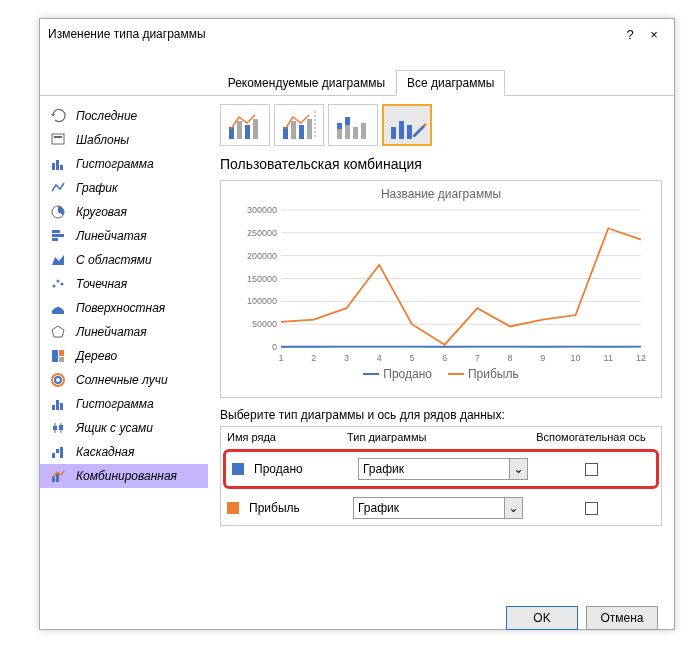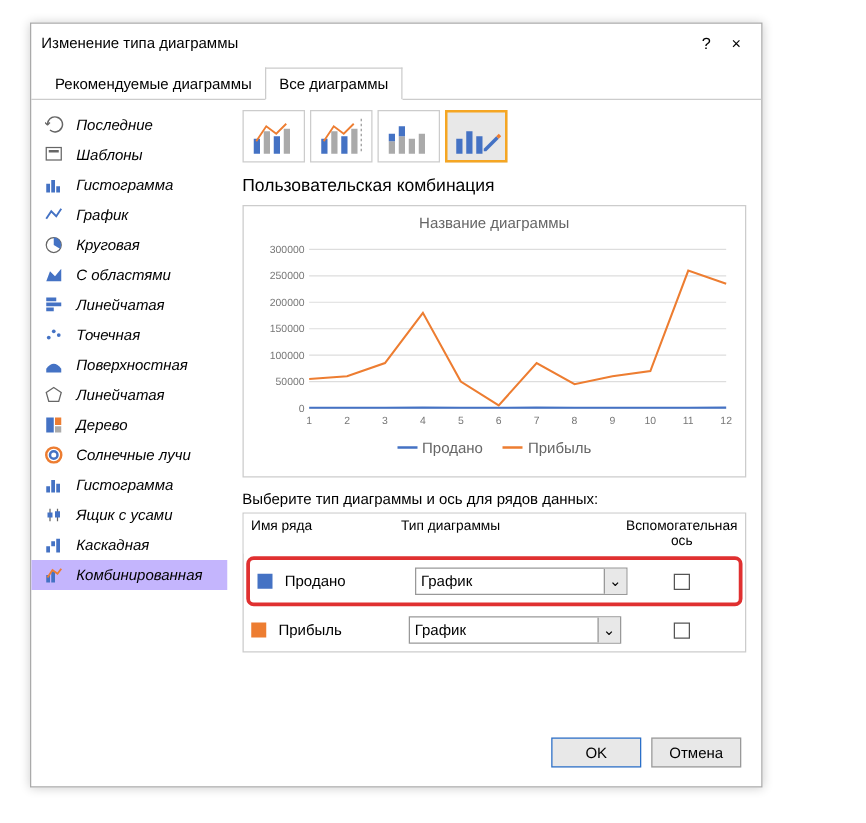--- a/index.html
+++ b/index.html
@@ -1,21 +1,21 @@
 <!DOCTYPE html>
 <html><head>
 <meta charset="utf-8">
 <style>
 * { box-sizing: border-box; margin: 0; padding: 0; font-family: 'Segoe UI', Tahoma, sans-serif; font-size: 12px; }
 body { background: #fff; width: 693px; height: 658px; position: relative; }
-.dialog { position: absolute; top: 18px; left: 24px; width: 586px; height: 612px; border: 1px solid #aaa; background: #fff; box-shadow: 0 0 8px rgba(0,0,0,0.2); }
+.dialog { position: absolute; top: 18px; left: 39px; width: 636px; height: 612px; border: 1px solid #aaa; background: #fff; box-shadow: 0 0 8px rgba(0,0,0,0.2); }
 .titlebar { display: flex; align-items: center; padding: 6px 8px; height: 30px; }
 .titlebar .title { flex: 1; font-size: 12px; }
 .titlebar .help, .titlebar .close { width: 24px; text-align: center; cursor: pointer; font-size: 13px; }
-.tabs { display: flex; border-bottom: 1px solid #ccc; padding-left: 8px; margin-top: 4px; }
+.tabs { display: flex; border-bottom: 1px solid #ccc; padding-left: 8px; margin-top: 20px; justify-content: center; }
 .tab { padding: 5px 10px; border: 1px solid transparent; cursor: pointer; position: relative; top: 1px; }
 .tab.active { border: 1px solid #ccc; border-bottom: 1px solid #fff; background: #fff; }
 .body { display: flex; height: 500px; }
 .sidebar { width: 168px; padding: 8px 0; overflow-y: auto; }
 .sb-item { display: flex; align-items: center; gap: 8px; padding: 4px 10px; cursor: pointer; font-style: italic; }
 .sb-item.selected { background: #c4b5fd; }
 .sb-item .ic { width: 18px; height: 16px; display: flex; align-items: center; justify-content: center; }
 .main { flex: 1; padding: 8px 12px; }
 .subtypes { display: flex; gap: 4px; margin-bottom: 10px; }
 .subtype { width: 50px; height: 42px; border: 1px solid #ccc; display: flex; align-items: center; justify-content: center; cursor: pointer; }
@@ -107,34 +107,34 @@
             <svg width="16" height="14">
               <circle cx="7" cy="7" r="6" fill="none" stroke="#666"></circle>
               <path d="M7 7 L7 1 A6 6 0 0 1 12 10 Z" fill="#4472c4"></path>
             </svg>
           </span>
           <span>Круговая</span>
         </div>
       <div class="sb-item">
           <span class="ic">
             <svg width="16" height="14">
-              <polygon points="1,12 4,4 8,8 13,2 13,12" fill="#4472c4"></polygon>
-            </svg>
-          </span>
-          <span>С областями</span>
-        </div>
-      <div class="sb-item">
-          <span class="ic">
-            <svg width="16" height="14">
               <rect x="1" y="1" width="8" height="3" fill="#4472c4"></rect>
               <rect x="1" y="5" width="12" height="3" fill="#4472c4"></rect>
               <rect x="1" y="9" width="6" height="3" fill="#4472c4"></rect>
             </svg>
           </span>
           <span>Линейчатая</span>
+        </div>
+      <div class="sb-item">
+          <span class="ic">
+            <svg width="16" height="14">
+              <polygon points="1,12 4,4 8,8 13,2 13,12" fill="#4472c4"></polygon>
+            </svg>
+          </span>
+          <span>С областями</span>
         </div>
       <div class="sb-item">
           <span class="ic">
             <svg width="16" height="14">
               <circle cx="3" cy="9" r="1.5" fill="#4472c4"></circle>
               <circle cx="7" cy="4" r="1.5" fill="#4472c4"></circle>
               <circle cx="11" cy="7" r="1.5" fill="#4472c4"></circle>
             </svg>
           </span>
           <span>Точечная</span>

